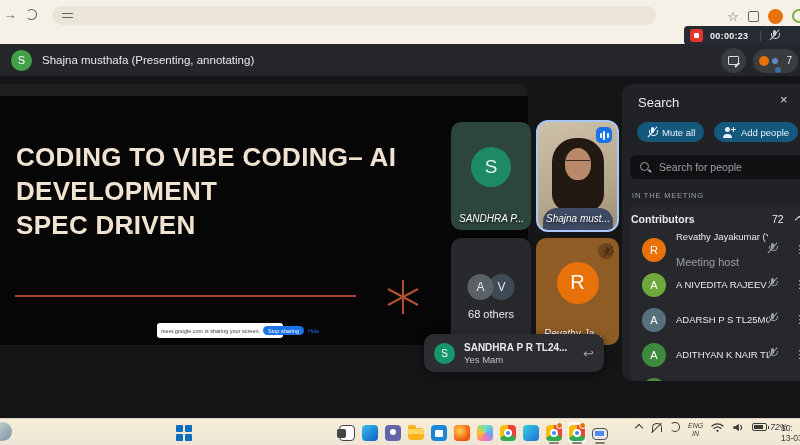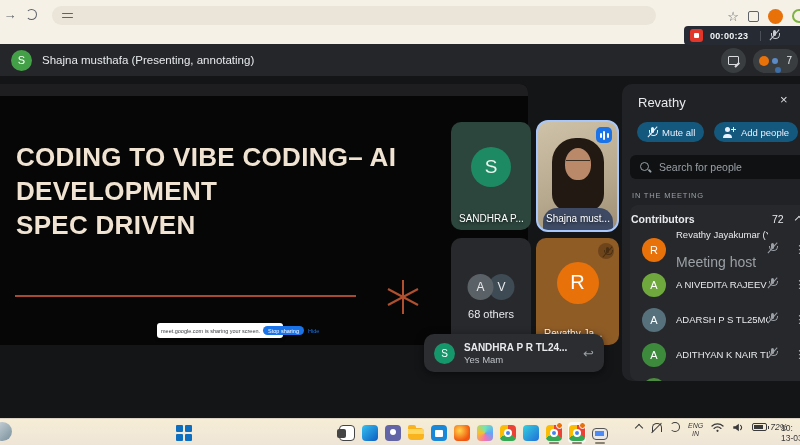--- a/index.html
+++ b/index.html
@@ -50,21 +50,21 @@
   .annodot { position:absolute; left:130px; top:146px; width:3px; height:4px; background:#D9CBB8; border-radius:50%; }
   .slideline { position:absolute; left:15px; top:211px; width:341px; height:2px; background:#A84A31; }
   .slidestar { position:absolute; left:384px; top:194px; }
   
   .sharebar { position:absolute; left:157px; top:239px; width:126px; height:15px; background:#fff; border-radius:3px; display:flex; align-items:center; padding:0 4px; box-shadow:0 1px 3px rgba(0,0,0,.5); }
   .sharemsg { font-size:5.5px; color:#3C4043; white-space:nowrap; }
   .stopshare { background:#1A73E8; color:#fff; font-size:5.5px; border-radius:6px; padding:1.5px 5px; margin-left:3px; white-space:nowrap; cursor:pointer; }
   .hidelink { color:#1A73E8; font-size:5.5px; margin-left:4px; cursor:pointer; }
   
   .tile { position:absolute; border-radius:10px; overflow:hidden; }
-  .tilelabel { position:absolute; left:8px; bottom:6px; color:#fff; font-size:10px; text-shadow:0 1px 3px rgba(0,0,0,.7); white-space:nowrap; }
+  .tilelabel { position:absolute; left:8px; bottom:6px; color:#fff; font-size:10px; text-shadow:0 1px 3px rgba(0,0,0,.7); white-space:nowrap;font-style:italic; }
   .tileava { position:absolute; left:50%; top:42%; transform:translate(-50%,-50%); border-radius:50%; color:#EAF5EF; display:flex; align-items:center; justify-content:center; }
   .t-sandhra { left:451px; top:122px; width:80px; height:108px; background:#2C453D; }
   .t-sandhra .tileava { width:40px; height:40px; background:#1E8A63; font-size:19px; }
   .t-shajna { left:536px; top:120px; width:83px; height:112px; background:linear-gradient(160deg,#CEC2A9 0%,#B6A88D 60%,#9E8F74 100%); border:2px solid #A8C7FA; border-radius:12px; }
   .hair { position:absolute; left:50%; top:16px; transform:translateX(-50%); width:52px; height:74px; background:#221912; border-radius:24px 24px 18px 18px; }
   .face { position:absolute; left:50%; top:26px; transform:translateX(-50%); width:26px; height:32px; background:#B9896A; border-radius:50% 50% 45% 45%; }
   .specs { position:absolute; left:50%; top:38px; transform:translateX(-50%); width:24px; height:7px; border-top:1.5px solid #3A2E22; }
   .shoulders { position:absolute; left:50%; bottom:-6px; transform:translateX(-50%); width:70px; height:28px; background:#3E4A63; border-radius:14px 14px 0 0; }
   .audiobadge { position:absolute; right:5px; top:5px; width:16px; height:16px; border-radius:5px; background:#1A73E8; display:flex; align-items:center; justify-content:center; gap:1.5px; }
   .audiobadge i { width:2px; background:#fff; border-radius:1px; }
@@ -95,21 +95,21 @@
   .sectionlbl { position:absolute; left:10px; top:107px; color:#9AA0A6; font-size:7.5px; letter-spacing:.8px; }
   .contribcard { position:absolute; left:8px; top:121px; width:184px; height:176px; background:#27282B; border-radius:8px; }
   .contribhead { position:relative; height:27px; display:flex; align-items:center; cursor:pointer; }
   .contribname { margin-left:1px; color:#E8EAED; font-size:10.5px; font-weight:bold; }
   .contribcount { position:absolute; left:142px; color:#E8EAED; font-size:10.5px; }
   .chevup { position:absolute; left:166px; top:12px; width:6px; height:6px; border-top:1.6px solid #DADCE0; border-right:1.6px solid #DADCE0; transform:rotate(-45deg); }
   .prow { position:relative; height:35px; display:flex; align-items:center; }
   .pava { width:24px; height:24px; border-radius:50%; color:#fff; font-size:11px; display:flex; align-items:center; justify-content:center; margin-left:12px; flex:0 0 auto; }
   .ptexts { margin-left:10px; width:92px; overflow:hidden; }
   .pname { color:#E8EAED; font-size:9.5px; white-space:nowrap; }
-  .psub { color:#9AA0A6; font-size:14px; margin-top:14px; }
+  .psub { color:#9AA0A6; font-size:11px; margin-top:14px; }
   .pmic { position:absolute; left:136px; color:#9AA0A6; }
   .pdots { position:absolute; left:164px; color:#9AA0A6; font-size:11px; letter-spacing:0; cursor:pointer; }
   
   .micoff { position:relative; width:13px; height:13px; display:inline-block; }
   .micoff::before { content:""; position:absolute; left:5px; top:1px; width:3px; height:6px; border-radius:1.5px; background:currentColor; }
   .micoff::after { content:""; position:absolute; left:3px; top:4px; width:7px; height:4.5px; border:1.2px solid currentColor; border-top:none; border-radius:0 0 6px 6px; }
   .micoff i { position:absolute; left:6px; top:-1px; width:1.4px; height:14px; background:currentColor; transform:rotate(42deg); }
   
   .meetbar { position:absolute; left:0; top:380px; width:800px; height:38px; background:#141517; }
   .barleft { position:absolute; left:3px; top:12px; display:flex; align-items:center; color:#DEE1E5; font-size:11px; }
@@ -276,21 +276,21 @@
   <div class="chatpop">
     <span class="chatava">S</span>
     <span class="chattexts">
       <div class="chatsender">SANDHRA P R TL24...</div>
       <div class="chatmsg">Yes Mam</div>
     </span>
     <span class="replyico">↩</span>
   </div>
 
   <div class="panel">
-    <span class="paneltitle">Revathy</span>
+    <span class="paneltitle">Search</span>
     <span class="panelclose">×</span>
     <span class="pillbtn btn-mute">
       <span class="micoff" style="color:#E8F0FE;width:11px;height:12px">
           <i></i>
         </span>
       <span>Mute all</span>
     </span>
     <span class="pillbtn btn-add">
       <span class="padd"><i></i></span>
       <span>Add people</span>

